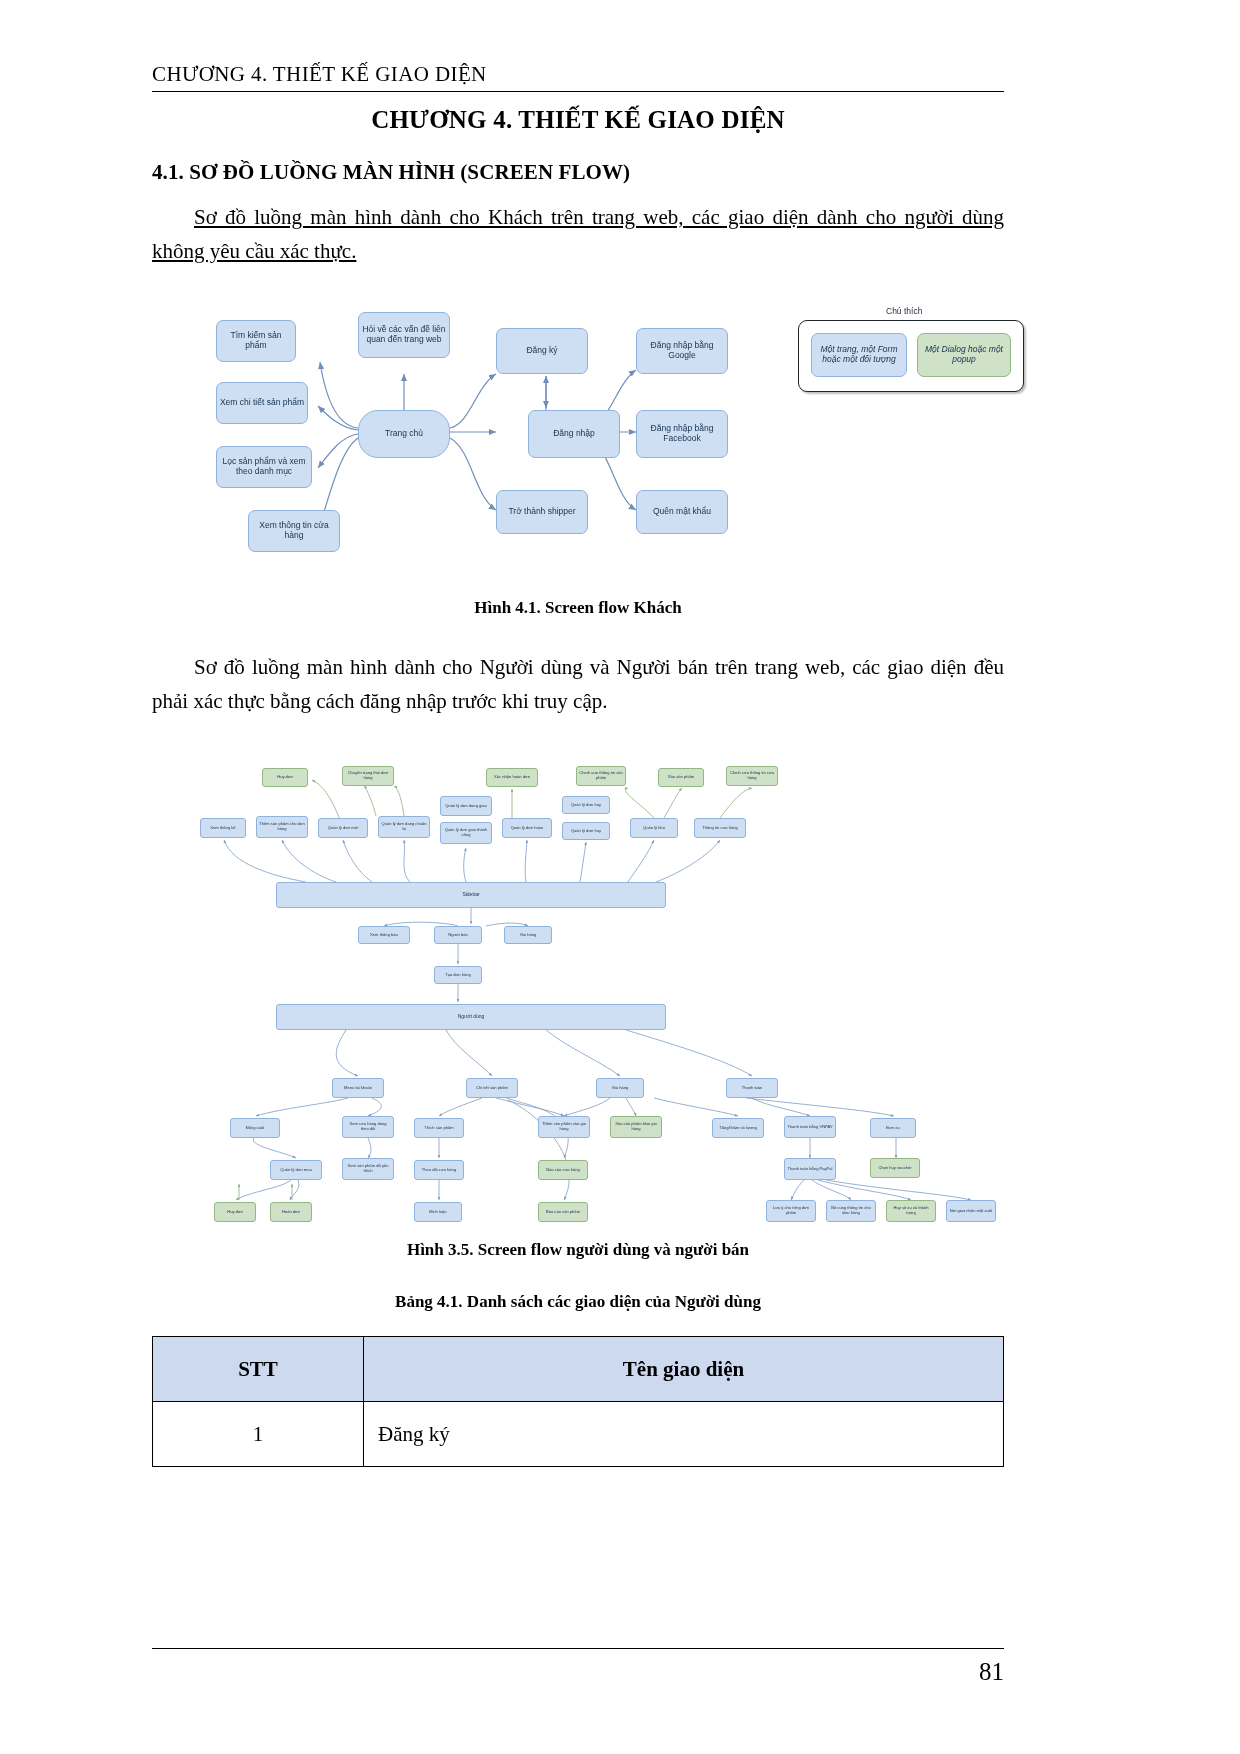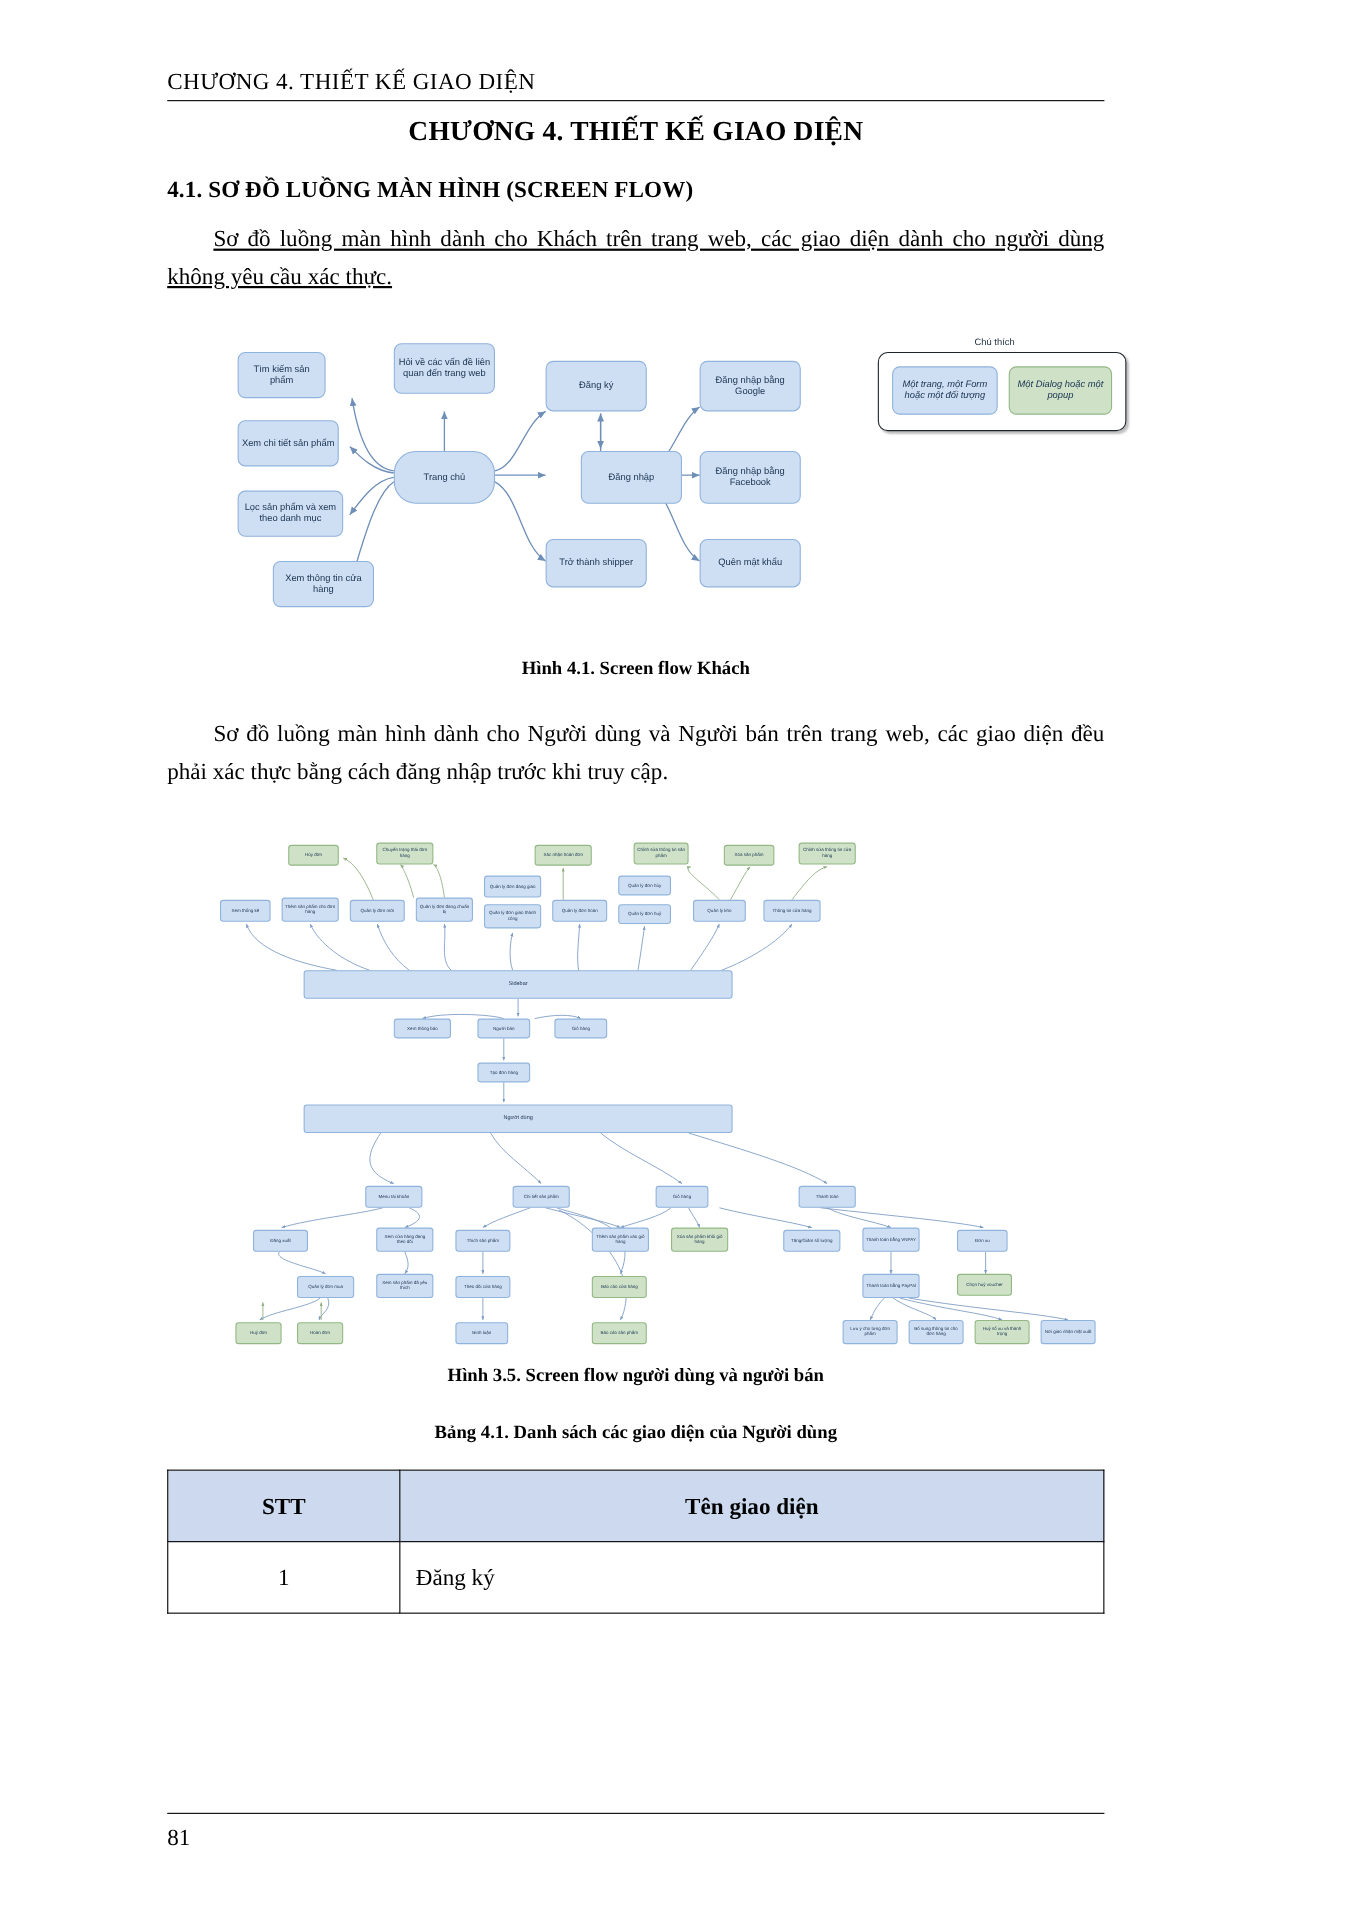--- a/index.html
+++ b/index.html
@@ -81,21 +81,21 @@
   .tbl td,.tbl th{border:1.4px solid #000;height:62px;}
   .tbl th{
     background:#ccd9ee;font-size:21px;font-weight:bold;text-align:center;
     font-family:"Liberation Serif", serif;
   }
   .tbl .c-stt{width:208px;text-align:center;font-size:21px;}
   .tbl .c-name{text-align:left;padding-left:14px;font-size:21px;}
 
   
   .foot-rule{position:absolute;left:152px;top:1648px;width:852px;border-bottom:1.6px solid #000;}
-  .page-num{position:absolute;left:152px;top:1658px;width:852px;font-size:21px;}
+  .page-num{position:absolute;left:152px;top:1658px;width:852px;text-align:right;font-size:25px;}
 </style>
 </head>
 <body>
 
 <div class="page">
 
   <div class="runhead">
     <div class="rh-text">CHƯƠNG 4. THIẾT KẾ GIAO DIỆN</div>
     <div class="rh-rule"></div>
   </div>

